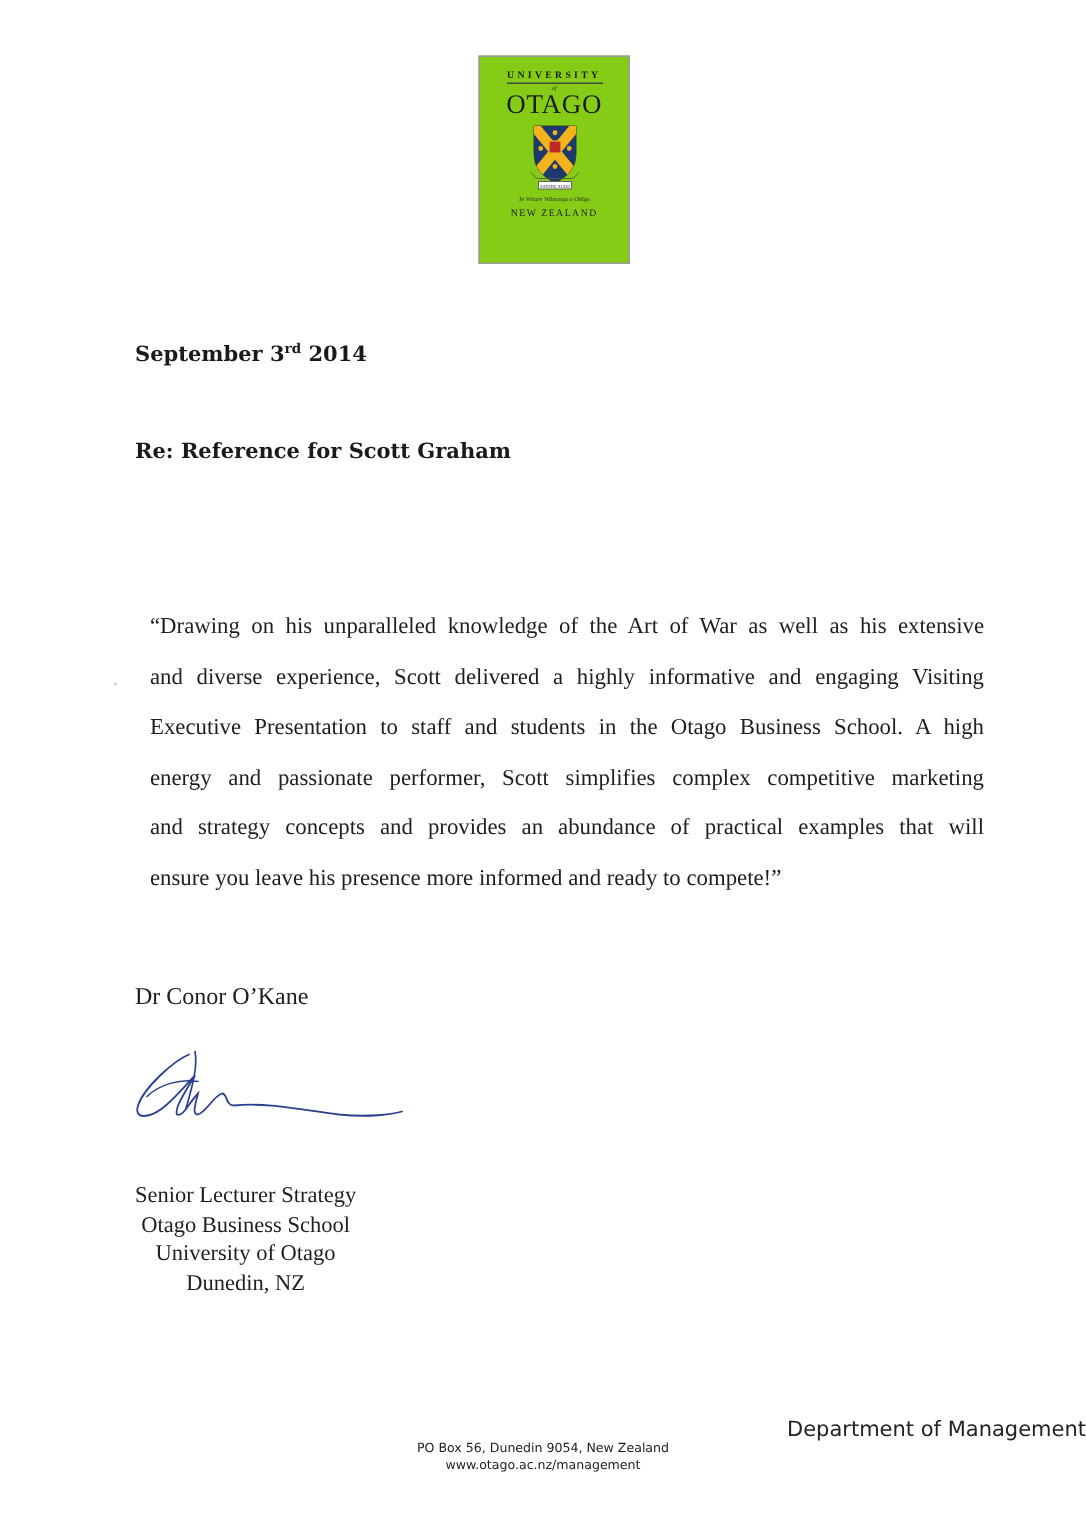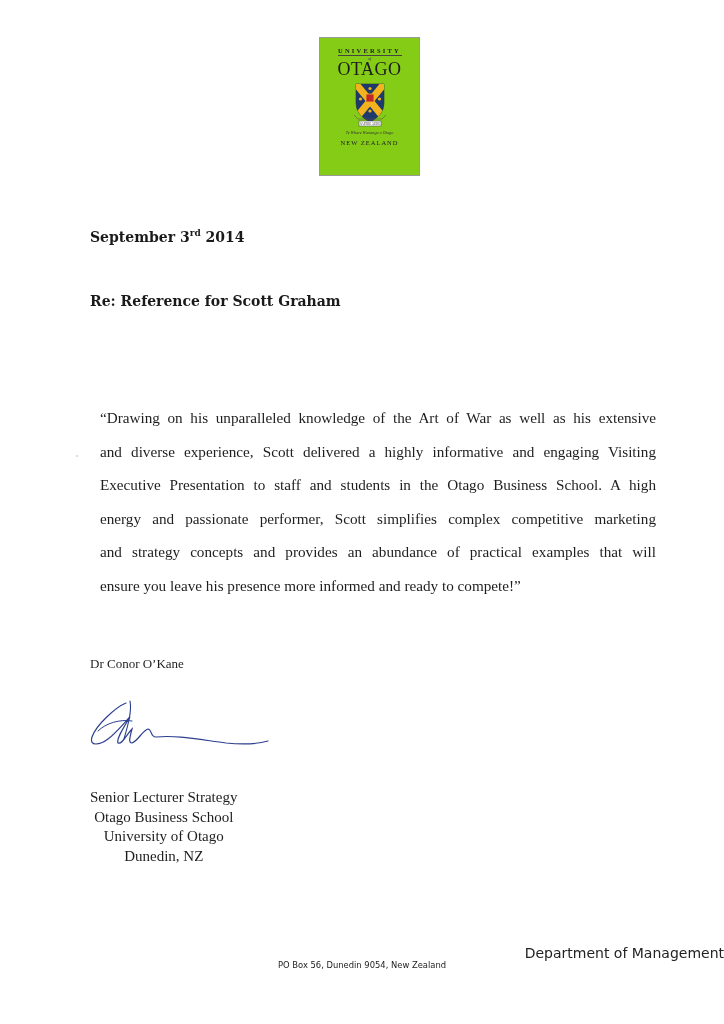--- a/index.html
+++ b/index.html
@@ -20,21 +20,21 @@
   .date { position: absolute; left: 90px; top: 228px; font-size: 14px; font-weight: bold; color: #1a1a1a; }
   .date sup { font-size: 9px; }
   .re { position: absolute; left: 90px; top: 293px; font-size: 14px; font-weight: bold; color: #1a1a1a; }
 
   .body-text { position: absolute; left: 84px; top: 385px; width: 556px;
                font-family: "Liberation Serif", serif; font-size: 15.2px; line-height: 33.5px;
                text-align: justify; color: #1e1e1e; margin: 16px; }
   .body-text span.line { display: block; text-align: justify; text-align-last: justify; height: 33.5px; }
   .body-text span.line.last { text-align-last: left; }
 
-  .signer { position: absolute; left: 90px; top: 656px; font-family: "Liberation Serif", serif; font-size: 13px; color:#1e1e1e; }
+  .signer { position: absolute; left: 90px; top: 656px; font-family: "Liberation Serif", serif; font-size: 16px; color:#1e1e1e; }
   .signature { position: absolute; left: 86px; top: 695px; }
   .sig-block { position: absolute; left: 90px; top: 788px; font-family: "Liberation Serif", serif;
                font-size: 15px; line-height: 19.5px; color:#1e1e1e;text-align:center; }
   .sig-block div { white-space: nowrap; }
 
   .footer { position: absolute; left: 0; top: 948px; width: 724px; text-align: center;
             font-family: "DejaVu Sans", "Liberation Sans", sans-serif; font-size: 8.4px; line-height: 11.5px; color:#222; }
   .footer .dept { font-size: 14px; text-align: right; }
   .speck { position:absolute; left:76px; top:455px; width:2px; height:2px; background:#cfcfcf; border-radius:1px; }
 </style>
@@ -91,13 +91,14 @@
 <div class="sig-block">
   <div>Senior Lecturer Strategy</div>
   <div>Otago Business School</div>
   <div>University of Otago</div>
   <div>Dunedin, NZ</div>
 </div>
 
 <div class="footer">
   <div class="dept">Department of Management</div>
   <div>PO Box 56, Dunedin 9054, New Zealand</div>
+  <div>www.otago.ac.nz/management</div>
 </div>
 
 </body></html>

